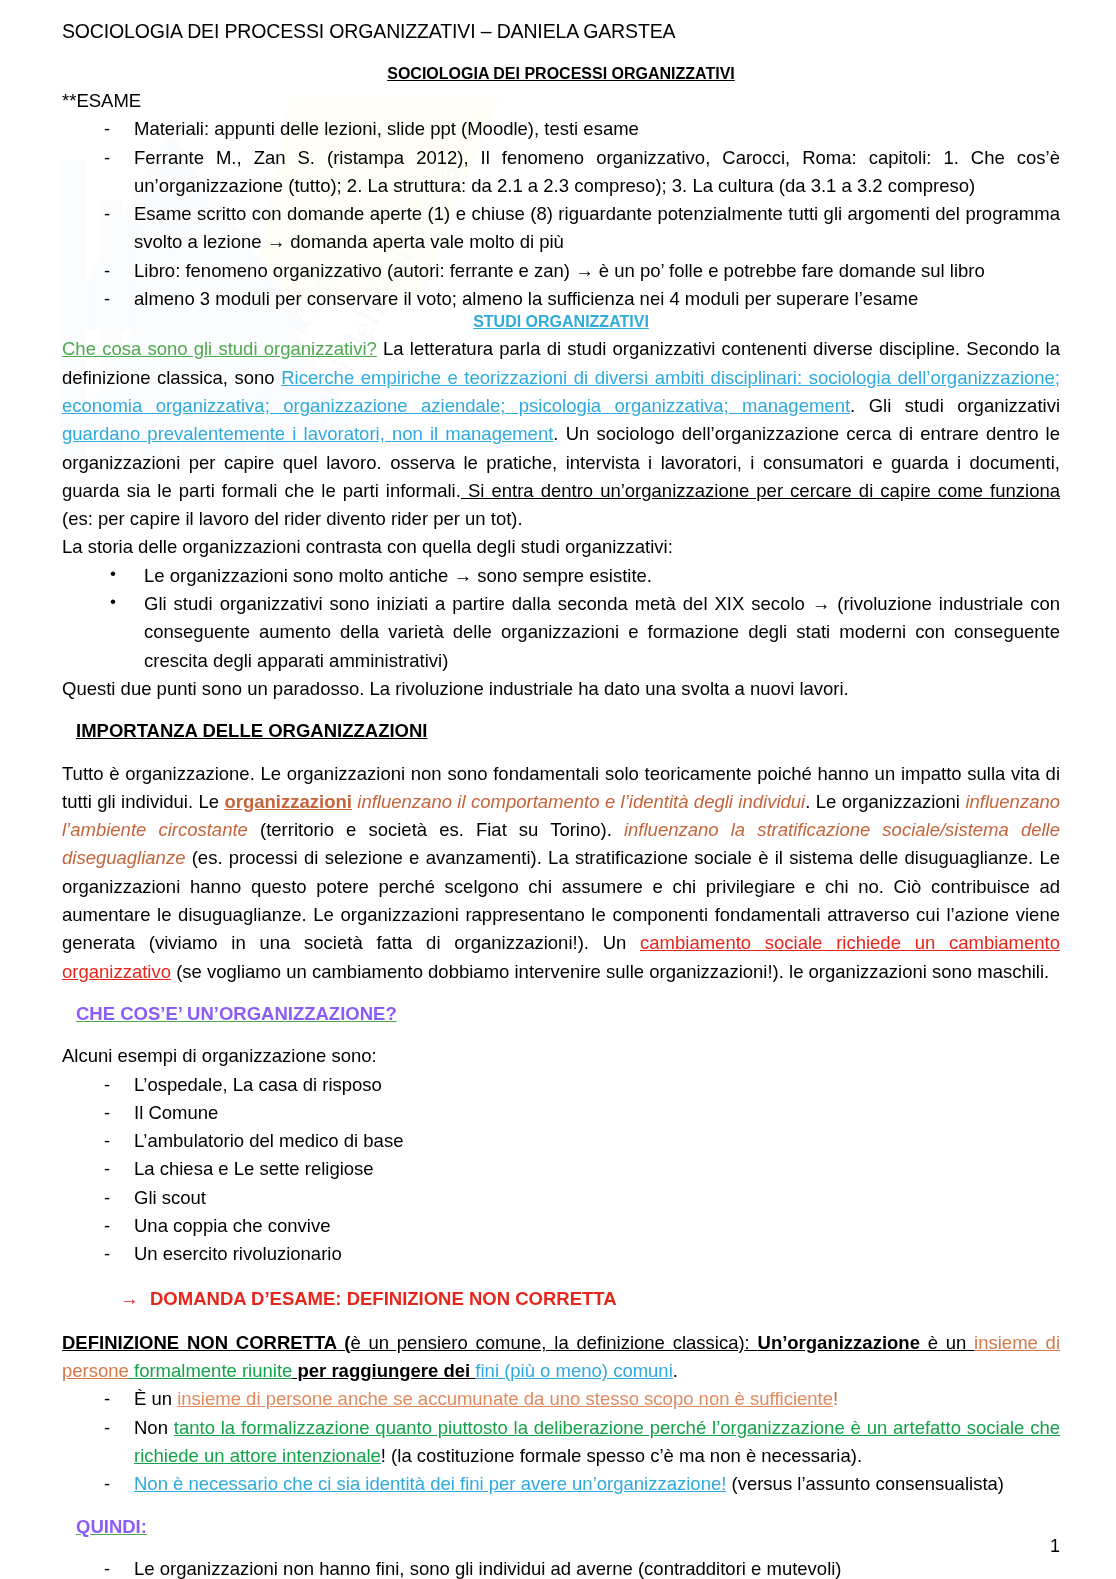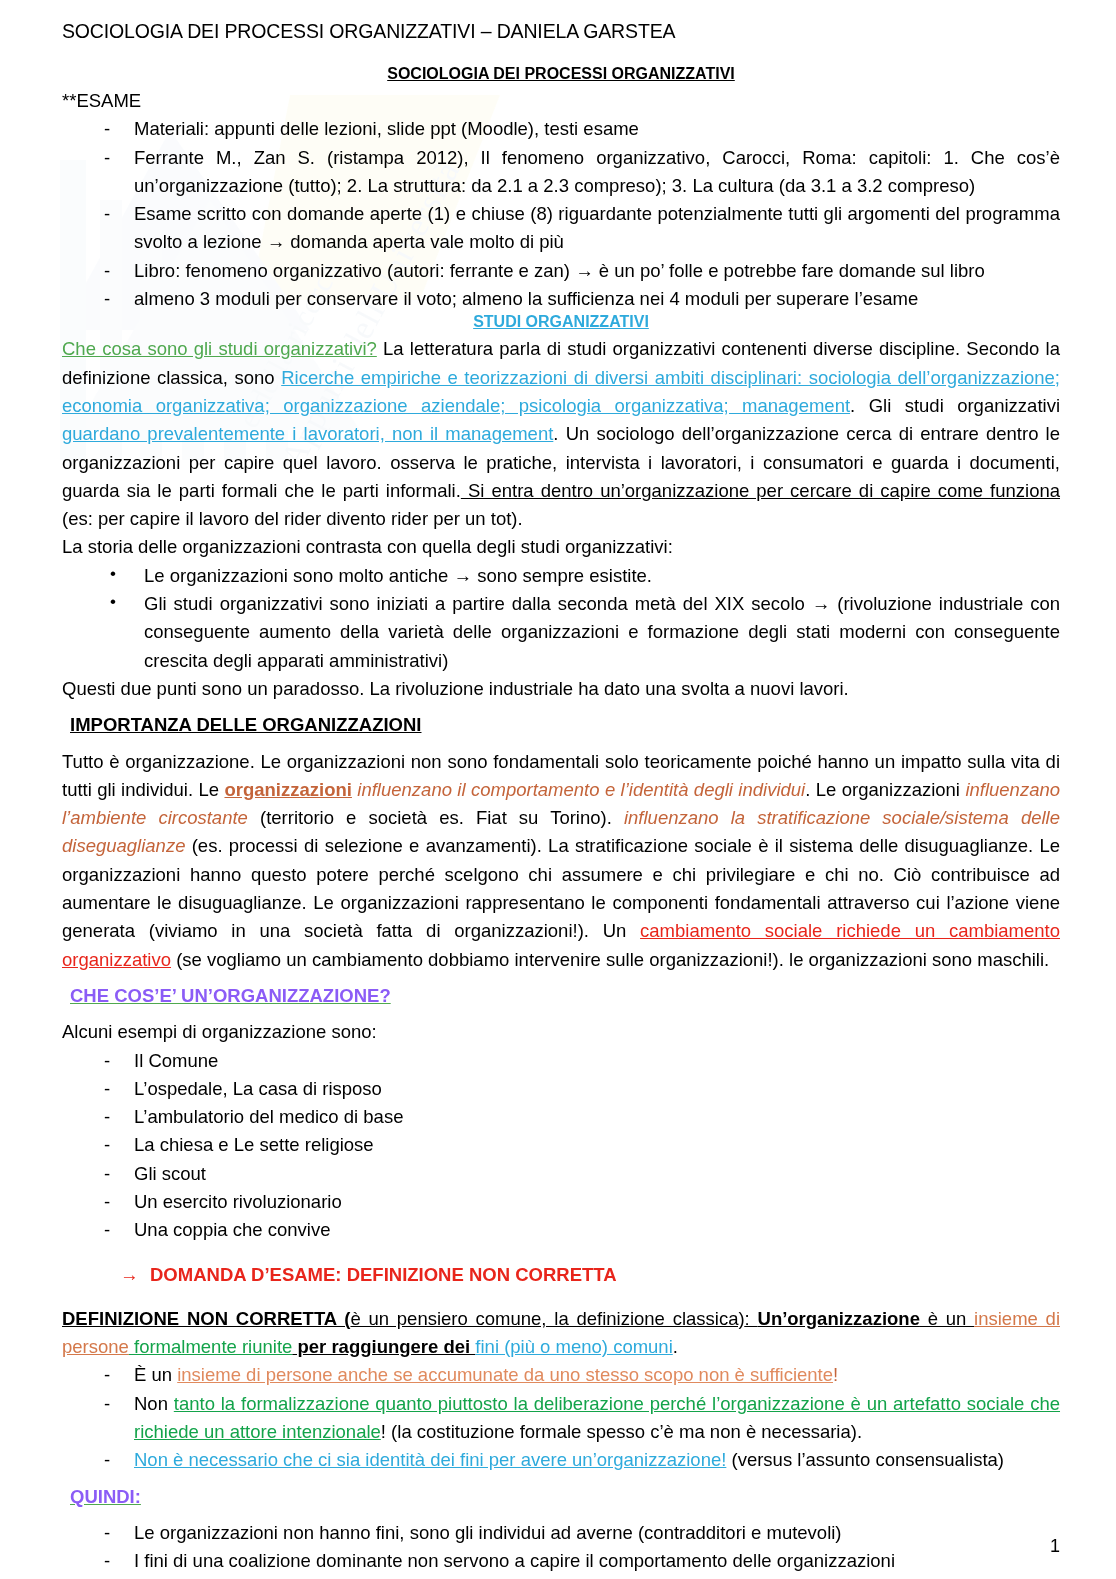--- a/index.html
+++ b/index.html
@@ -61,21 +61,21 @@
     margin: 0;
     text-align: justify;
     text-justify: inter-word;
   }
   p.nojust { text-align: left; }
 
   .sec-head {
     font-size: 18.5px;
     font-weight: bold;
     text-decoration: underline;
-    margin: 8px;
+    margin: 14px;
     line-height: 1.53;
   }
   .sec-head.greenlight {
     color: #8b5cf6;
     font-weight: bold;
     text-decoration-color: #4FA84F;
   }
 
   
   ul.dash, ul.dot {
@@ -196,27 +196,27 @@
 
     <div class="sec-head">IMPORTANZA DELLE ORGANIZZAZIONI</div>
 
     <p class="body"><span>Tutto è organizzazione. Le organizzazioni non sono fondamentali solo teoricamente poiché hanno un impatto sulla vita di tutti gli individui. Le </span><span class="bu or">organizzazioni</span><span class="ori"> influenzano il comportamento e l’identità degli individui</span><span>. Le organizzazioni </span><span class="ori">influenzano l’ambiente circostante</span><span> (territorio e società es. Fiat su Torino). </span><span class="ori">influenzano la stratificazione sociale/sistema delle diseguaglianze</span><span> (es. processi di selezione e avanzamenti). La stratificazione sociale è il sistema delle disuguaglianze. Le organizzazioni hanno questo potere perché scelgono chi assumere e chi privilegiare e chi no. Ciò contribuisce ad aumentare le disuguaglianze. Le organizzazioni rappresentano le componenti fondamentali attraverso cui l’azione viene generata (viviamo in una società fatta di organizzazioni!). Un </span><span class="rd">cambiamento sociale richiede un cambiamento organizzativo</span><span> (se vogliamo un cambiamento dobbiamo intervenire sulle organizzazioni!). le organizzazioni sono maschili.</span></p>
 
     <div class="sec-head greenlight">CHE COS’E’ UN’ORGANIZZAZIONE?</div>
 
     <p class="body nojust">Alcuni esempi di organizzazione sono:</p>
 
     <ul class="dash">
+      <li class="nojust">L’ospedale, La casa di risposo</li>
       <li class="nojust">Il Comune</li>
-      <li class="nojust">L’ospedale, La casa di risposo</li>
       <li class="nojust">L’ambulatorio del medico di base</li>
       <li class="nojust">La chiesa e Le sette religiose</li>
       <li class="nojust">Gli scout</li>
+      <li class="nojust">Una coppia che convive</li>
       <li class="nojust">Un esercito rivoluzionario</li>
-      <li class="nojust">Una coppia che convive</li>
     </ul>
 
     <ul class="arrow">
       <li>DOMANDA D’ESAME: DEFINIZIONE NON CORRETTA</li>
     </ul>
 
     <p class="body"><span class="bu">DEFINIZIONE NON CORRETTA (</span><span class="u">è un pensiero comune, la definizione classica)</span><span class="u">: </span><span class="bu">Un’organizzazione</span><span class="u"> è un </span><span class="orl2">insieme di persone</span><span class="gr2"> formalmente riunite</span><span class="bu"> per raggiungere dei </span><span class="cy">fini (più o meno) comuni</span><span>.</span></p>
 
     <ul class="dash">
       <li class="nojust"><span>È un </span><span class="orl">insieme di persone anche se accumunate da uno stesso scopo non è sufficiente</span><span class="or">!</span></li>

